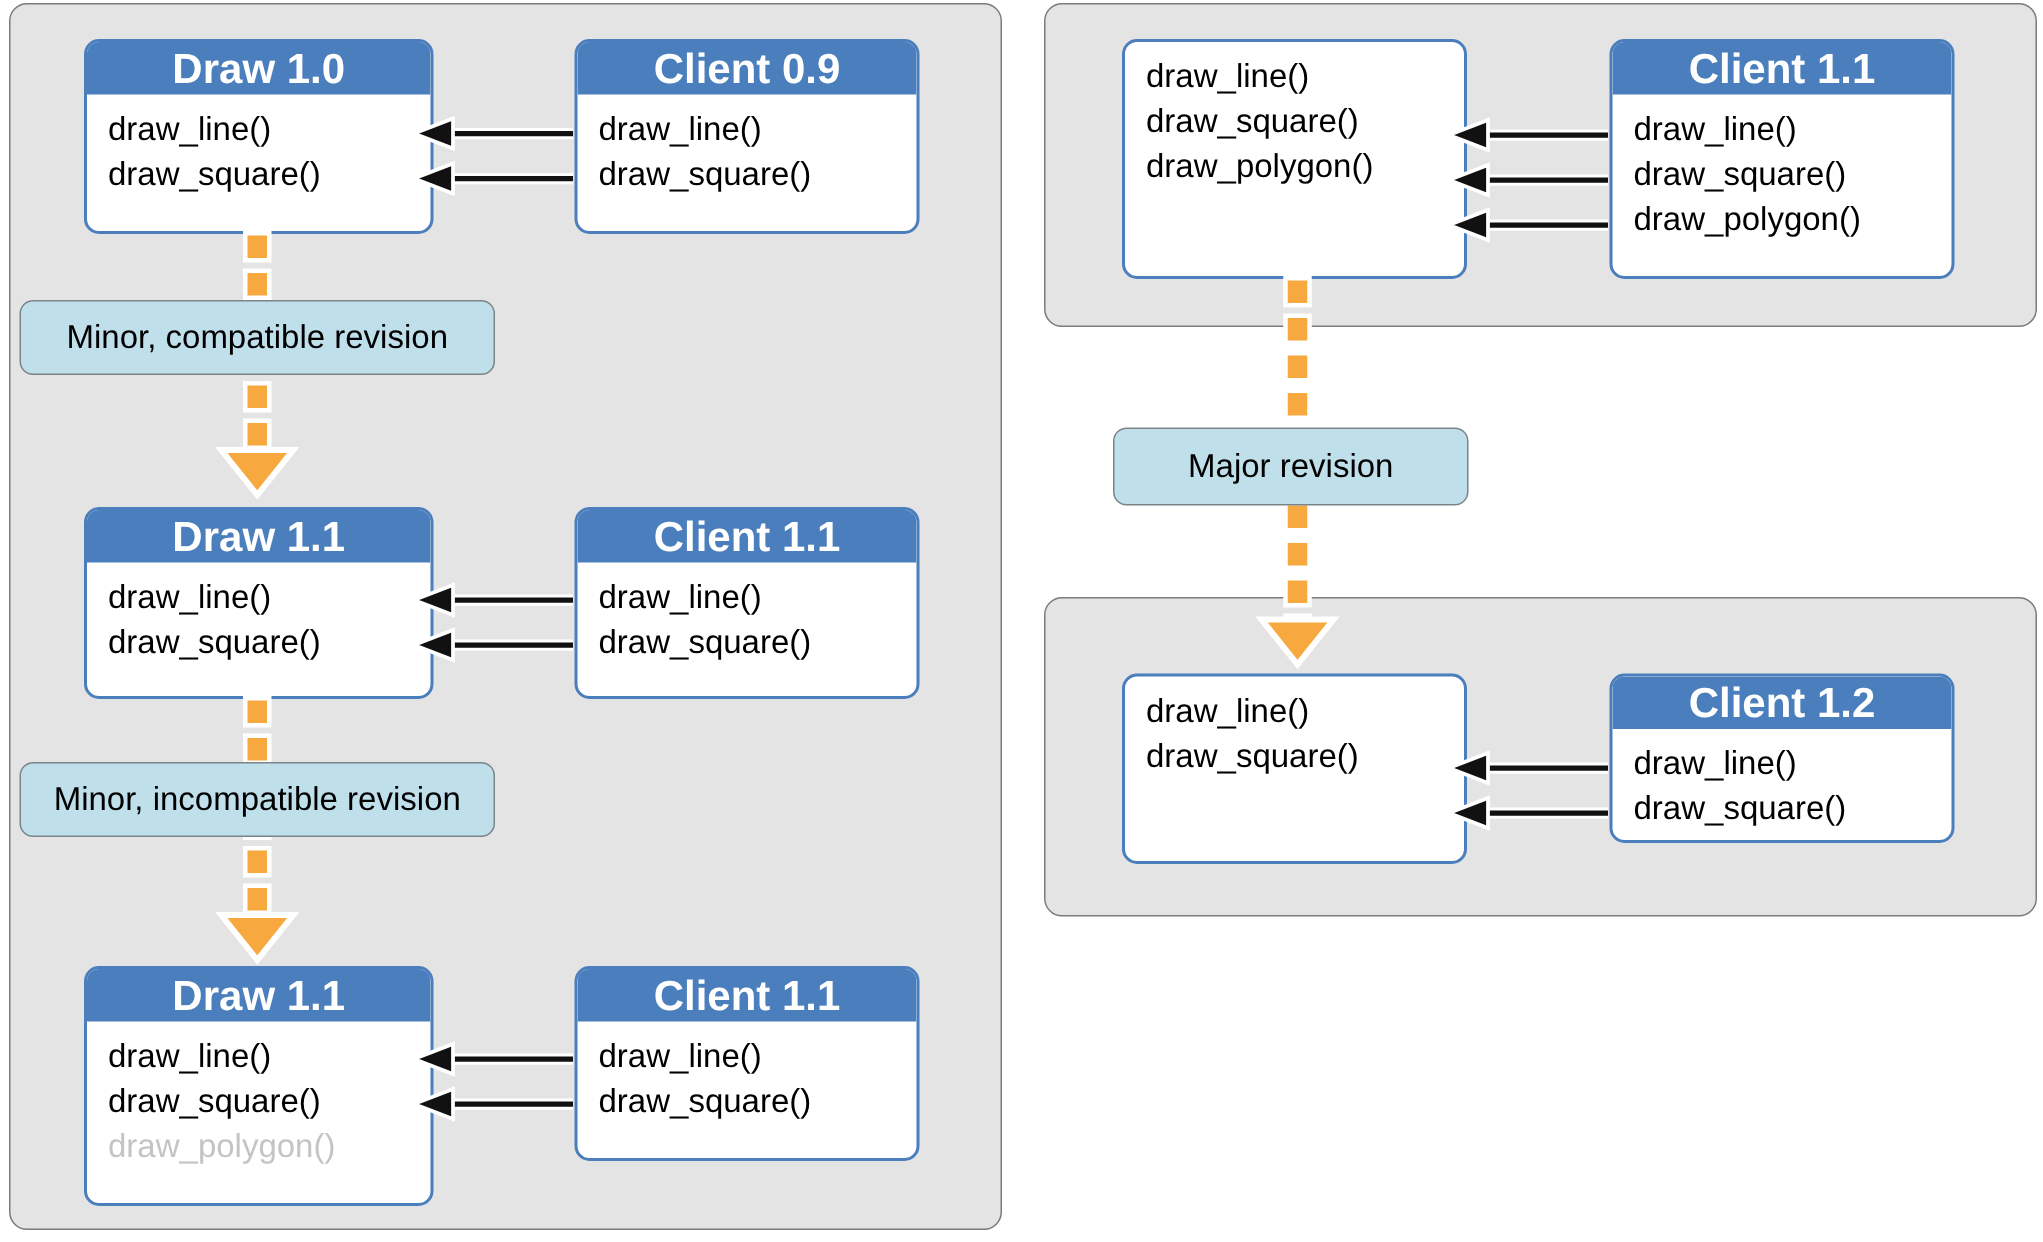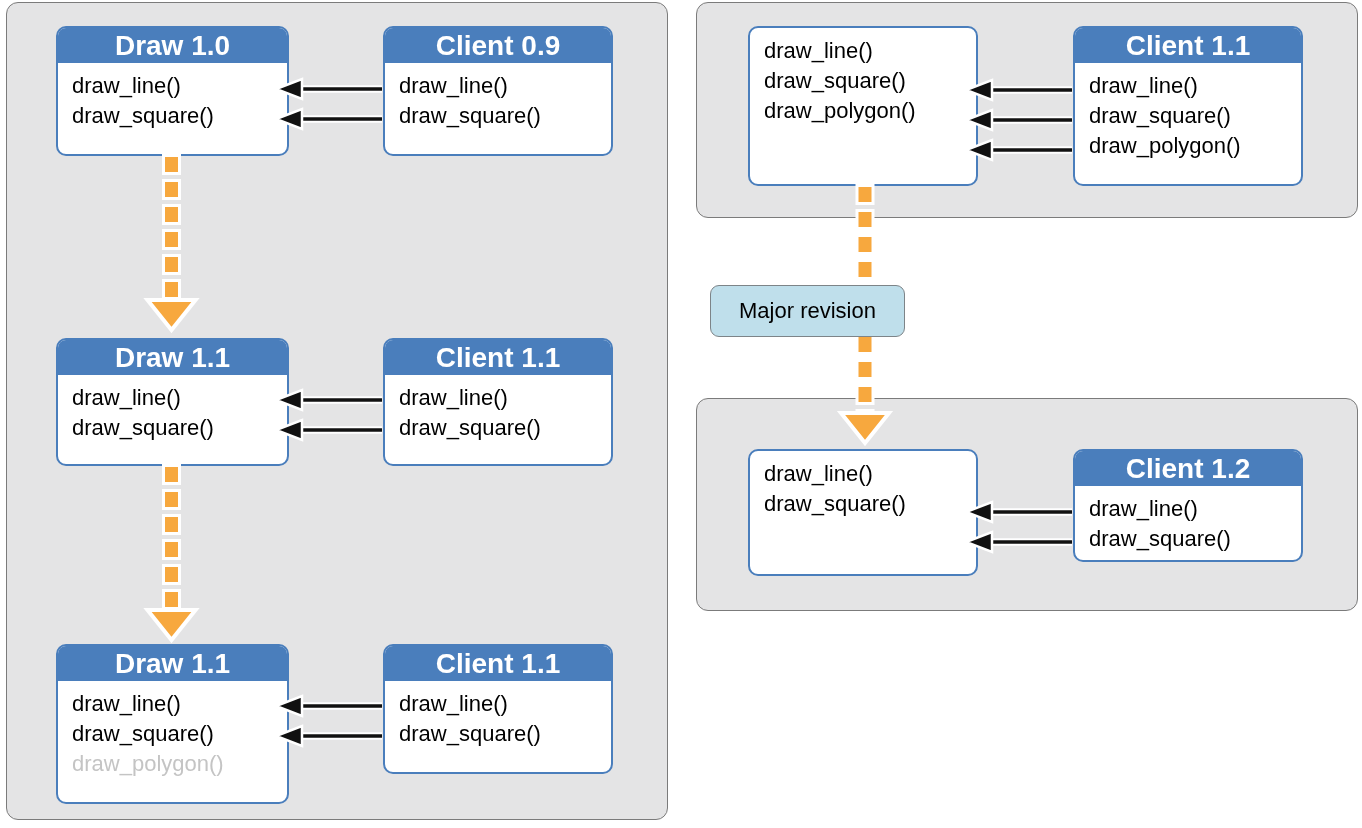--- a/index.html
+++ b/index.html
@@ -198,15 +198,17 @@
       <line class="shaft-orange" x1="171.5" y1="467" x2="171.5" y2="609"></line>
       <polygon class="ohead" points="171.5,640 147.5,610 195.5,610"></polygon>
     </g>
     <g>
       <line class="shaft-white" x1="865" y1="184" x2="865" y2="412"></line>
       <line class="shaft-orange" x1="865" y1="187" x2="865" y2="412"></line>
       <polygon class="ohead" points="865,443 841,413 889,413"></polygon>
     </g>
   </svg>
 
-  <div class="rev-label" style="left:710px;top:285px;width:195px;height:52px;text-align:right;">Major revision</div>
+  <div class="rev-label" style="left:13px;top:200px;width:317px;height:50px;">Minor, compatible revision</div>
+  <div class="rev-label" style="left:13px;top:508px;width:317px;height:50px;">Minor, incompatible revision</div>
+  <div class="rev-label" style="left:742px;top:285px;width:237px;height:52px;text-align:right;">Major revision</div>
 
 </div>
 
 </body></html>

